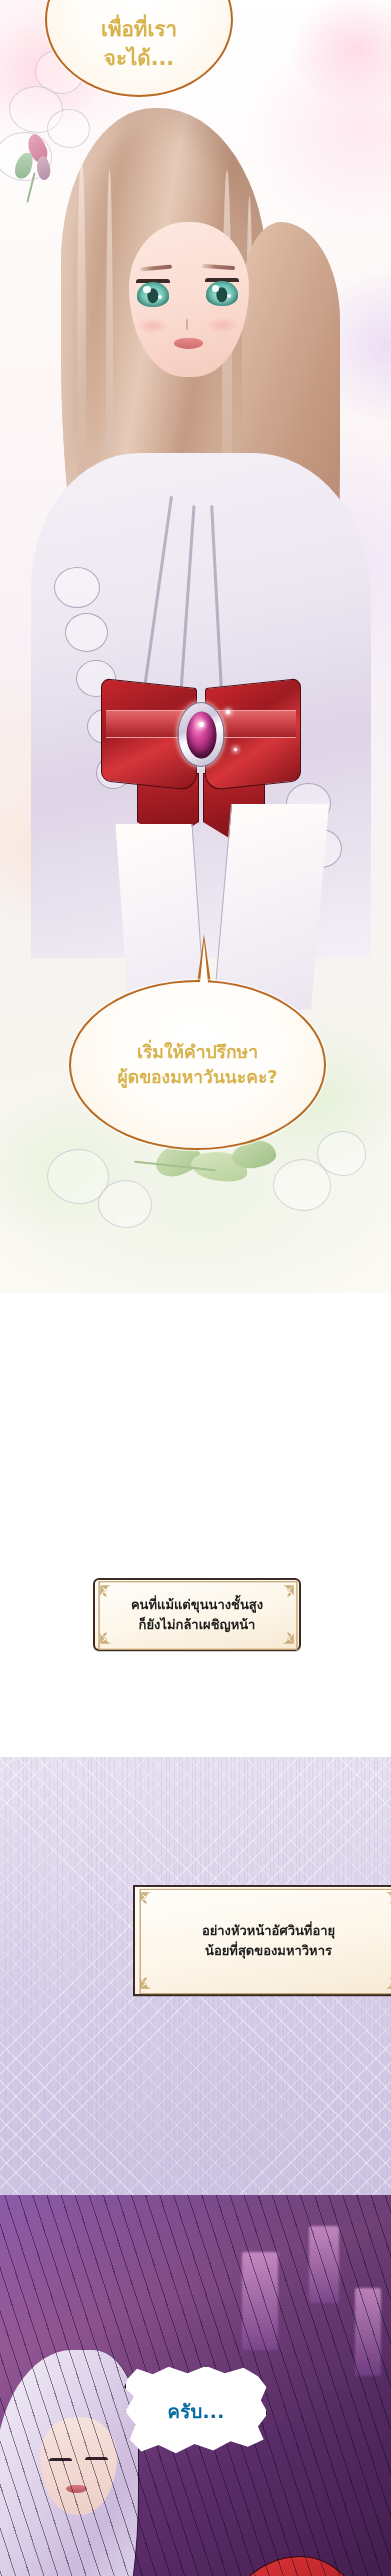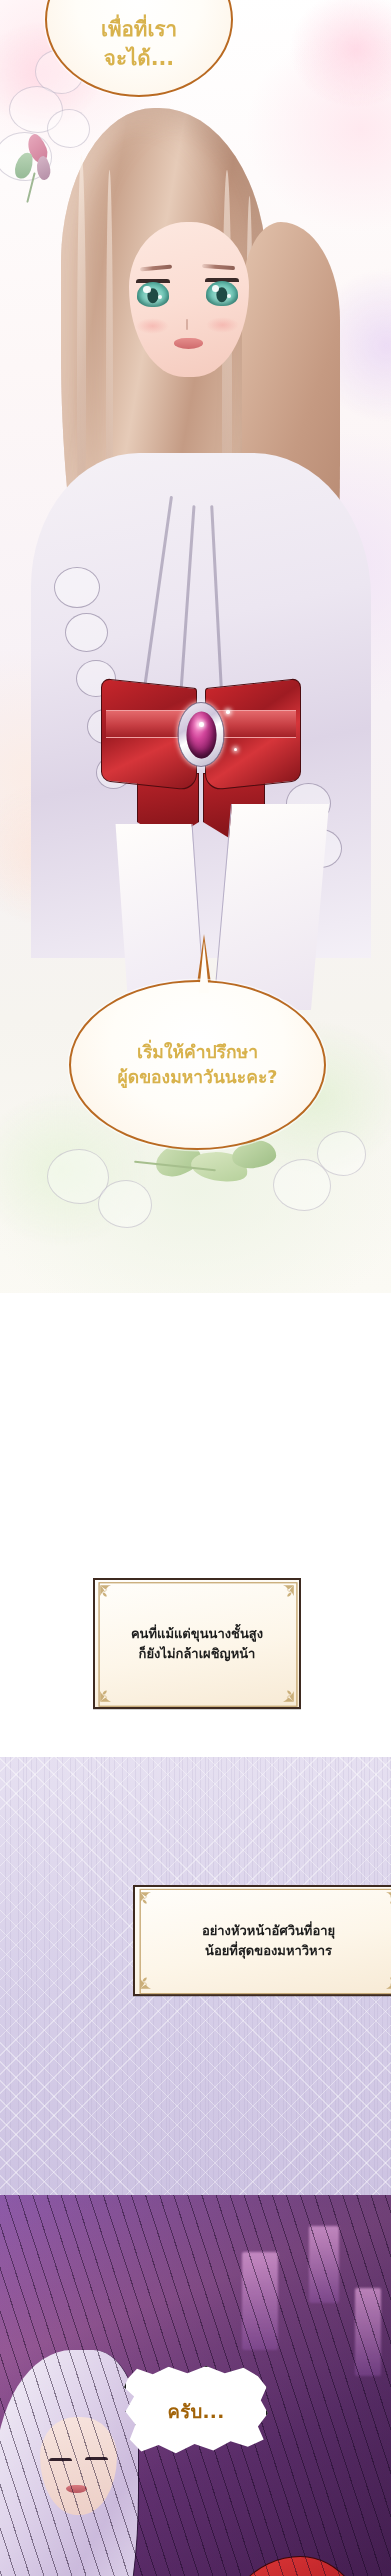--- a/index.html
+++ b/index.html
@@ -183,21 +183,21 @@
 
   
   .bubble-jag {
     position: absolute; background: #ffffff; border: 2.1px solid #1a1a1a;
     display: flex; align-items: center; justify-content: center;
     clip-path: polygon(
       3% 14%, 9% 4%, 20% 10%, 31% 2%, 44% 9%, 57% 1%, 70% 9%, 83% 3%, 93% 12%, 99% 24%,
       95% 38%, 100% 52%, 93% 66%, 97% 80%, 86% 88%, 74% 82%, 62% 92%, 49% 85%,
       36% 95%, 24% 86%, 12% 93%, 4% 80%, 8% 64%, 1% 50%, 7% 34%, 0 24%);
   }
-  .jag-text { color: #a16207; font-weight: 700; letter-spacing: 0.3px; }
+  .jag-text { color: #0369a1; font-weight: 700; letter-spacing: 0.3px; }
   .fd-stem { position: absolute; background: #e8b9cb; border-radius: 1px; }
 </style>
 </head>
 <body>
 
 <div class="page">
 
   <div class="panel" id="panel-1">
 
     <div class="blossom" style="left:-20.6px;top:20.6px;width:124px;height:108px;background:radial-gradient(ellipse,rgba(255,214,226,.75),rgba(255,214,226,0) 70%);"></div>
@@ -304,21 +304,21 @@
     </div>
     <div class="outline-flower" style="left:47px;top:1149px;width:62px;height:55px;"></div>
     <div class="outline-flower" style="left:98px;top:1180px;width:54px;height:48px;"></div>
     <div class="outline-flower" style="left:273px;top:1159px;width:58px;height:52px;"></div>
     <div class="outline-flower" style="left:317px;top:1131px;width:49px;height:45px;"></div>
   </div>
 
   <div class="panel" id="panel-2"></div>
 
   <div class="panel" id="panel-3">
-    <div class="narr-box" style="left:93px;top:79px;width:208px;height:131px;">
+    <div class="narr-box" style="left:93px;top:79px;width:208px;height:73px;border-radius:6px;">
       <span class="corner tl">
           <svg viewBox="0 0 40 40">
             <path d="M2 2h18c-6 2-9 6-10 12-2-6-5-9-8-12z M2 2v18c2-6 6-9 12-10-6-2-9-5-12-8z M6 14c4 0 7 3 7 7-4 0-7-3-7-7z" fill="currentColor"></path>
           </svg>
         </span>
       <span class="corner tr">
           <svg viewBox="0 0 40 40">
             <path d="M2 2h18c-6 2-9 6-10 12-2-6-5-9-8-12z M2 2v18c2-6 6-9 12-10-6-2-9-5-12-8z M6 14c4 0 7 3 7 7-4 0-7-3-7-7z" fill="currentColor"></path>
           </svg>
         </span>

